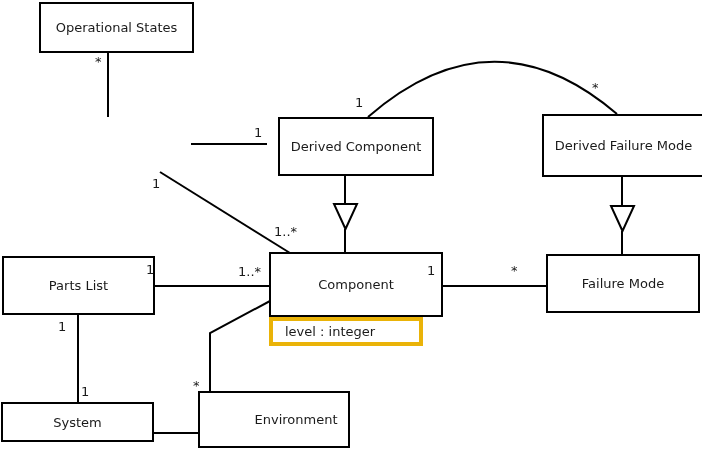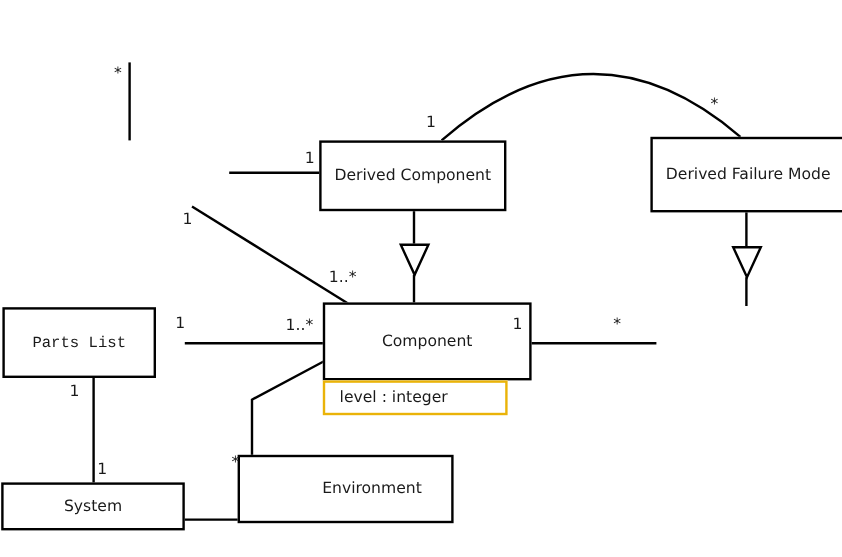--- a/index.html
+++ b/index.html
@@ -20,21 +20,21 @@
     background:#ffffff;
     border:2px solid #000;
     display:flex;align-items:center;justify-content:center;
     font-size:13px;
     text-align:center;
   }
   .attr-compartment{
     position:absolute;
     box-sizing:border-box;
     background:#ffffff;
-    border:2px solid #eab308;
+    border:4px solid #eab308;
     display:flex;align-items:center;justify-content:flex-start;
     font-size:13px;
     padding-left:12px;
   }
   .mult{
     position:absolute;
     font-size:13px;
     line-height:15px;
     white-space:nowrap;
   }
@@ -66,47 +66,53 @@
 
     <line x1="422" y1="286" x2="547" y2="286"></line>
 
     <line x1="78" y1="314" x2="78" y2="403"></line>
 
     <polyline points="270,301 210,333 210,402"></polyline>
 
     <line x1="153" y1="433" x2="199" y2="433"></line>
   </svg>
 
+  <div class="uml-class" style="left:39px;top:2px;width:155px;height:51px;">
+    <span>Operational States</span>
+  </div>
 
 
-  <div class="uml-class" style="left:266px;top:117px;width:156px;height:59px;">
+  <div class="uml-class" style="left:278px;top:117px;width:156px;height:59px;">
     <span>Derived Component</span>
   </div>
 
   <div class="uml-class" style="left:542px;top:114px;width:163px;height:63px;justify-content:center;">
     <span>Derived Failure Mode</span>
   </div>
 
-  <div class="uml-class" style="left:2px;top:256px;width:128px;height:59px;font-family:Liberation Mono, monospace;">
+  <div class="uml-class" style="left:2px;top:256px;width:153px;height:59px;">
     <span>Parts List</span>
   </div>
 
   <div class="uml-class" style="left:269px;top:252px;width:174px;height:65px;">
     <span>Component</span>
   </div>
   <div class="attr-compartment" style="left:269px;top:317px;width:154px;height:29px;">
     <span>level : integer</span>
   </div>
 
+  <div class="uml-class" style="left:546px;top:254px;width:154px;height:59px;">
+    <span>Failure Mode</span>
+  </div>
 
   <div class="uml-class" style="left:1px;top:402px;width:153px;height:40px;">
     <span>System</span>
   </div>
 
-  <div class="uml-class" style="left:198px;top:379px;width:180px;height:57px;padding-left:44px;">
+  <div class="uml-class" style="left:198px;top:391px;width:152px;height:57px;padding-left:44px;">
     <span>Environment</span>
   </div>
 
   <span class="mult" style="left:95px;top:54px;">*</span>
   <span class="mult" style="left:254px;top:125px;">1</span>
   <span class="mult" style="left:355px;top:95px;">1</span>
   <span class="mult" style="left:592px;top:80px;">*</span>
   <span class="mult" style="left:152px;top:176px;">1</span>
   <span class="mult" style="left:274px;top:224px;">1..*</span>
   <span class="mult" style="left:146px;top:262px;">1</span>

